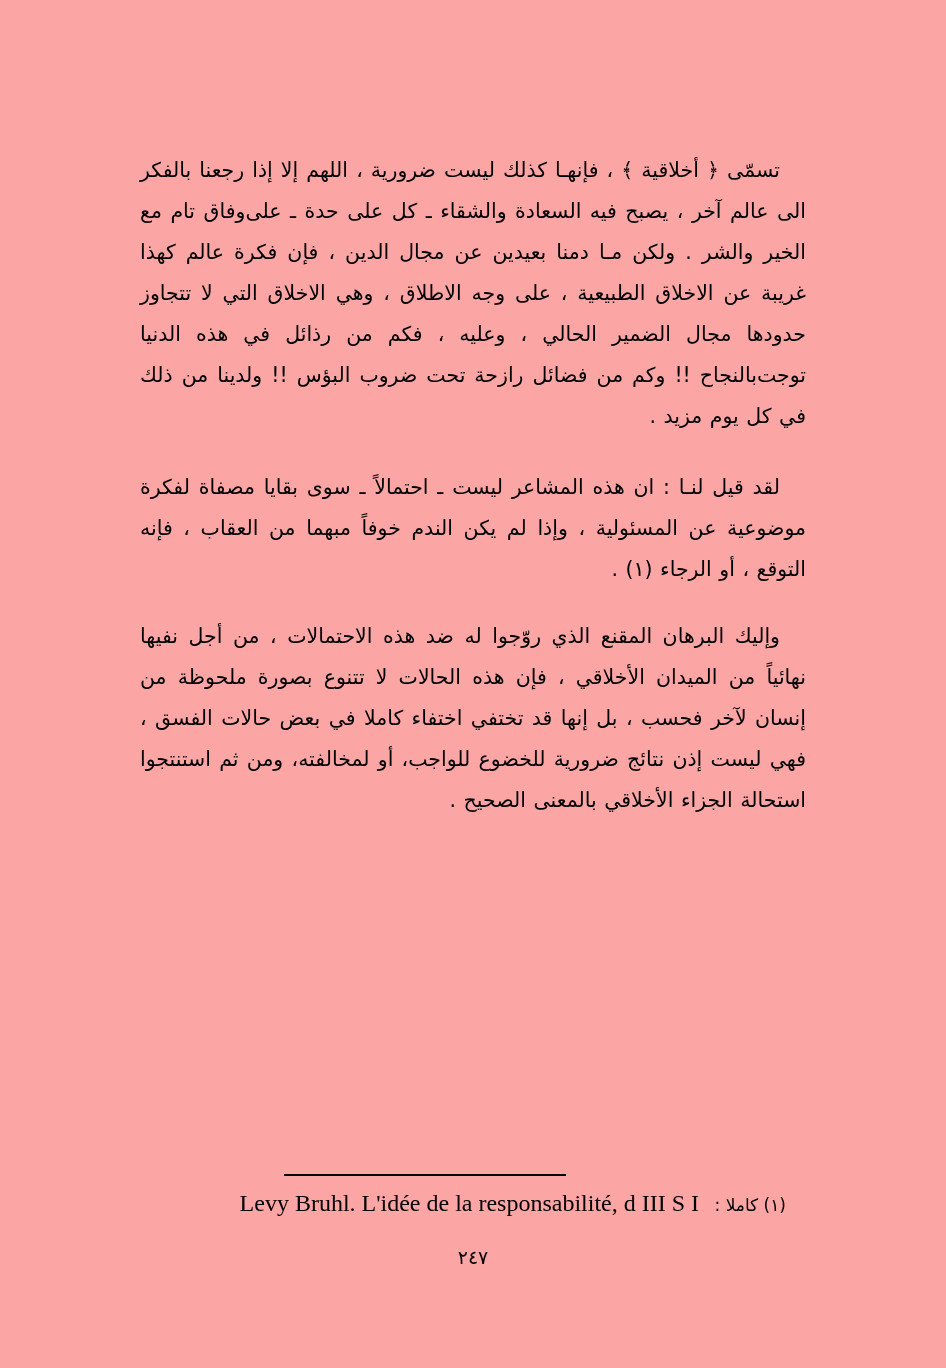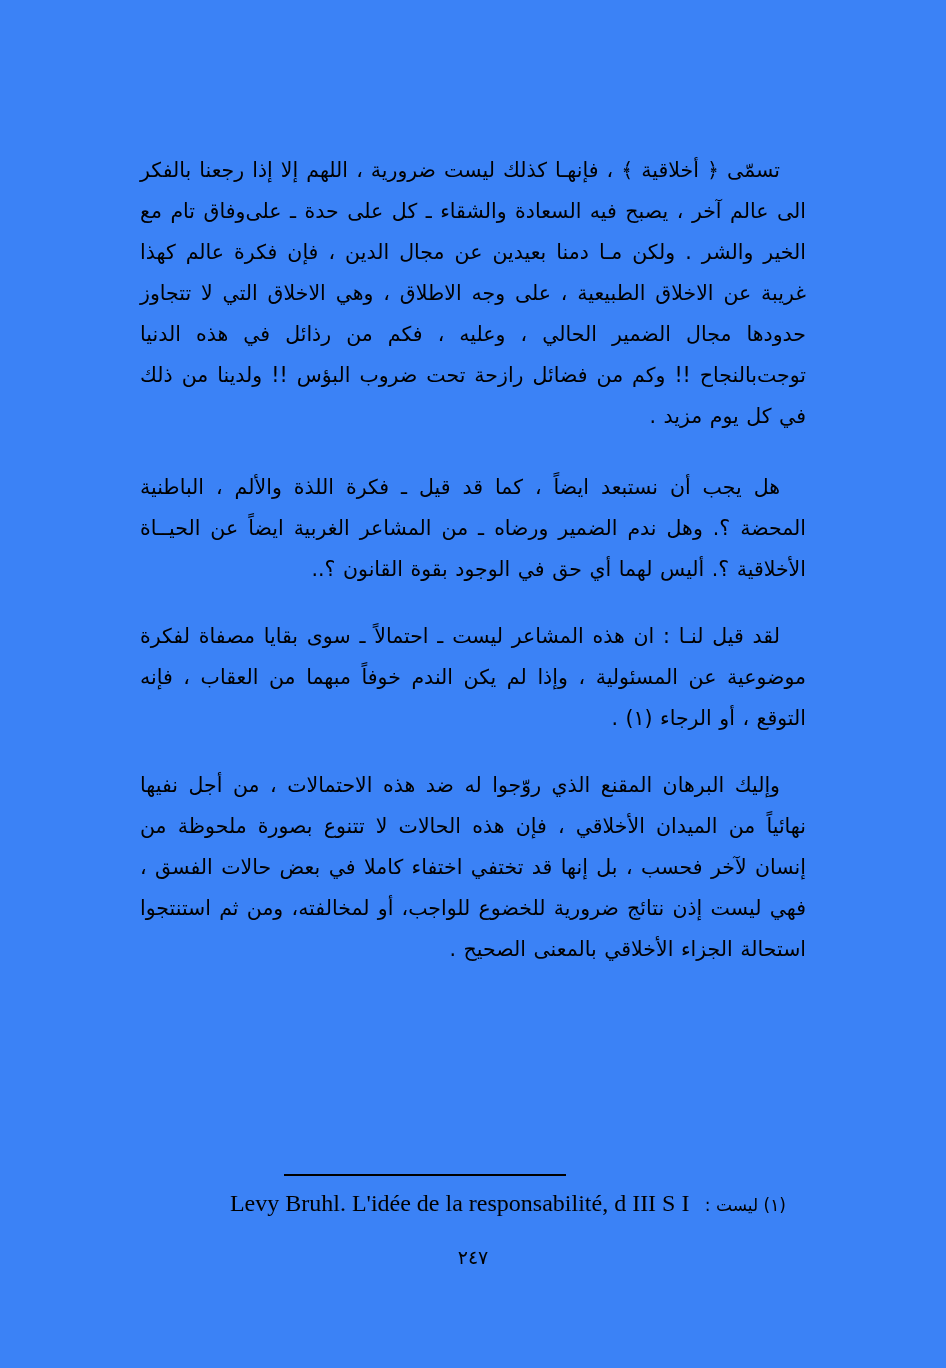--- a/index.html
+++ b/index.html
@@ -14,21 +14,21 @@
     font-family: "DejaVu Sans", sans-serif;
     color: #000000;
     overflow: hidden;
   }
   .page {
     position: absolute;
     top: 0;
     left: 0;
     width: 946px;
     height: 1368px;
-    background: #3b82f6;
+    background: #fca5a5;
   }
   .content {
     position: absolute;
     top: 150px;
     right: 140px;
     left: 140px;
     direction: rtl;
     text-align: justify;
   }
   .para {
@@ -96,30 +96,29 @@
     letter-spacing: 1px;
   }
 </style>
 </head>
 <body>
 
 <div class="page">
 
   <div class="content">
     <p class="para first"><span class="indent"></span>تسمّى ﴿ أخلاقية ﴾ ، فإنهـا كذلك ليست ضرورية ، اللهم إلا إذا رجعنا بالفكر الى عالم آخر ، يصبح فيه السعادة والشقاء ـ كل على حدة ـ على‌وفاق تام مع الخير والشر .  ولكن مـا دمنا بعيدين عن مجال الدين ، فإن فكرة عالم كهذا غريبة عن الاخلاق الطبيعية ، على وجه الاطلاق ، وهي الاخلاق التي لا تتجاوز حدودها مجال الضمير الحالي ، وعليه ، فكم من رذائل في هذه الدنيا توجت‌بالنجاح !! وكم من فضائل رازحة تحت ضروب البؤس !! ولدينا من ذلك في كل يوم مزيد .</p>
-    <p class="para p2"><span class="indent"></span>هل يجب أن نستبعد ايضاً ، كما قد قيل ـ فكرة  اللذة والألم ، الباطنية المحضة ؟. وهل ندم الضمير ورضاه ـ من المشاعر الغربية  ايضاً عن الحيــاة الأخلاقية ؟. أليس لهما أي حق في الوجود بقوة القانون ؟..</p>
     <p class="para p3"><span class="indent"></span>لقد قيل لنـا :  ان هذه المشاعر ليست ـ احتمالاً ـ سوى  بقايا مصفاة لفكرة موضوعية عن المسئولية ، وإذا لم يكن الندم خوفاً مبهما من العقاب ، فإنه التوقع ، أو الرجاء (١) .</p>
     <p class="para p4"><span class="indent"></span>وإليك البرهان المقنع الذي روّجوا له ضد هذه الاحتمالات ، من أجل نفيها نهائياً من الميدان الأخلاقي ، فإن هذه الحالات لا تتنوع بصورة ملحوظة من إنسان لآخر فحسب ، بل إنها قد تختفي اختفاء كاملا في بعض حالات الفسق ، فهي ليست إذن نتائج ضرورية للخضوع للواجب، أو لمخالفته، ومن ثم استنتجوا استحالة الجزاء الأخلاقي بالمعنى الصحيح .</p>
   </div>
 
   <div class="footnote-area">
     <div class="footnote-rule"></div>
     <div class="footnote">
       <span class="marker">(١)</span>
-      <span>ليست</span>
+      <span>كاملا</span>
       <span>:</span>
       <span class="latin">Levy Bruhl. L'idée de la responsabilité, d III S I</span>
     </div>
   </div>
 
   <div class="page-number">٢٤٧</div>
 
 </div>
 
 </body></html>

